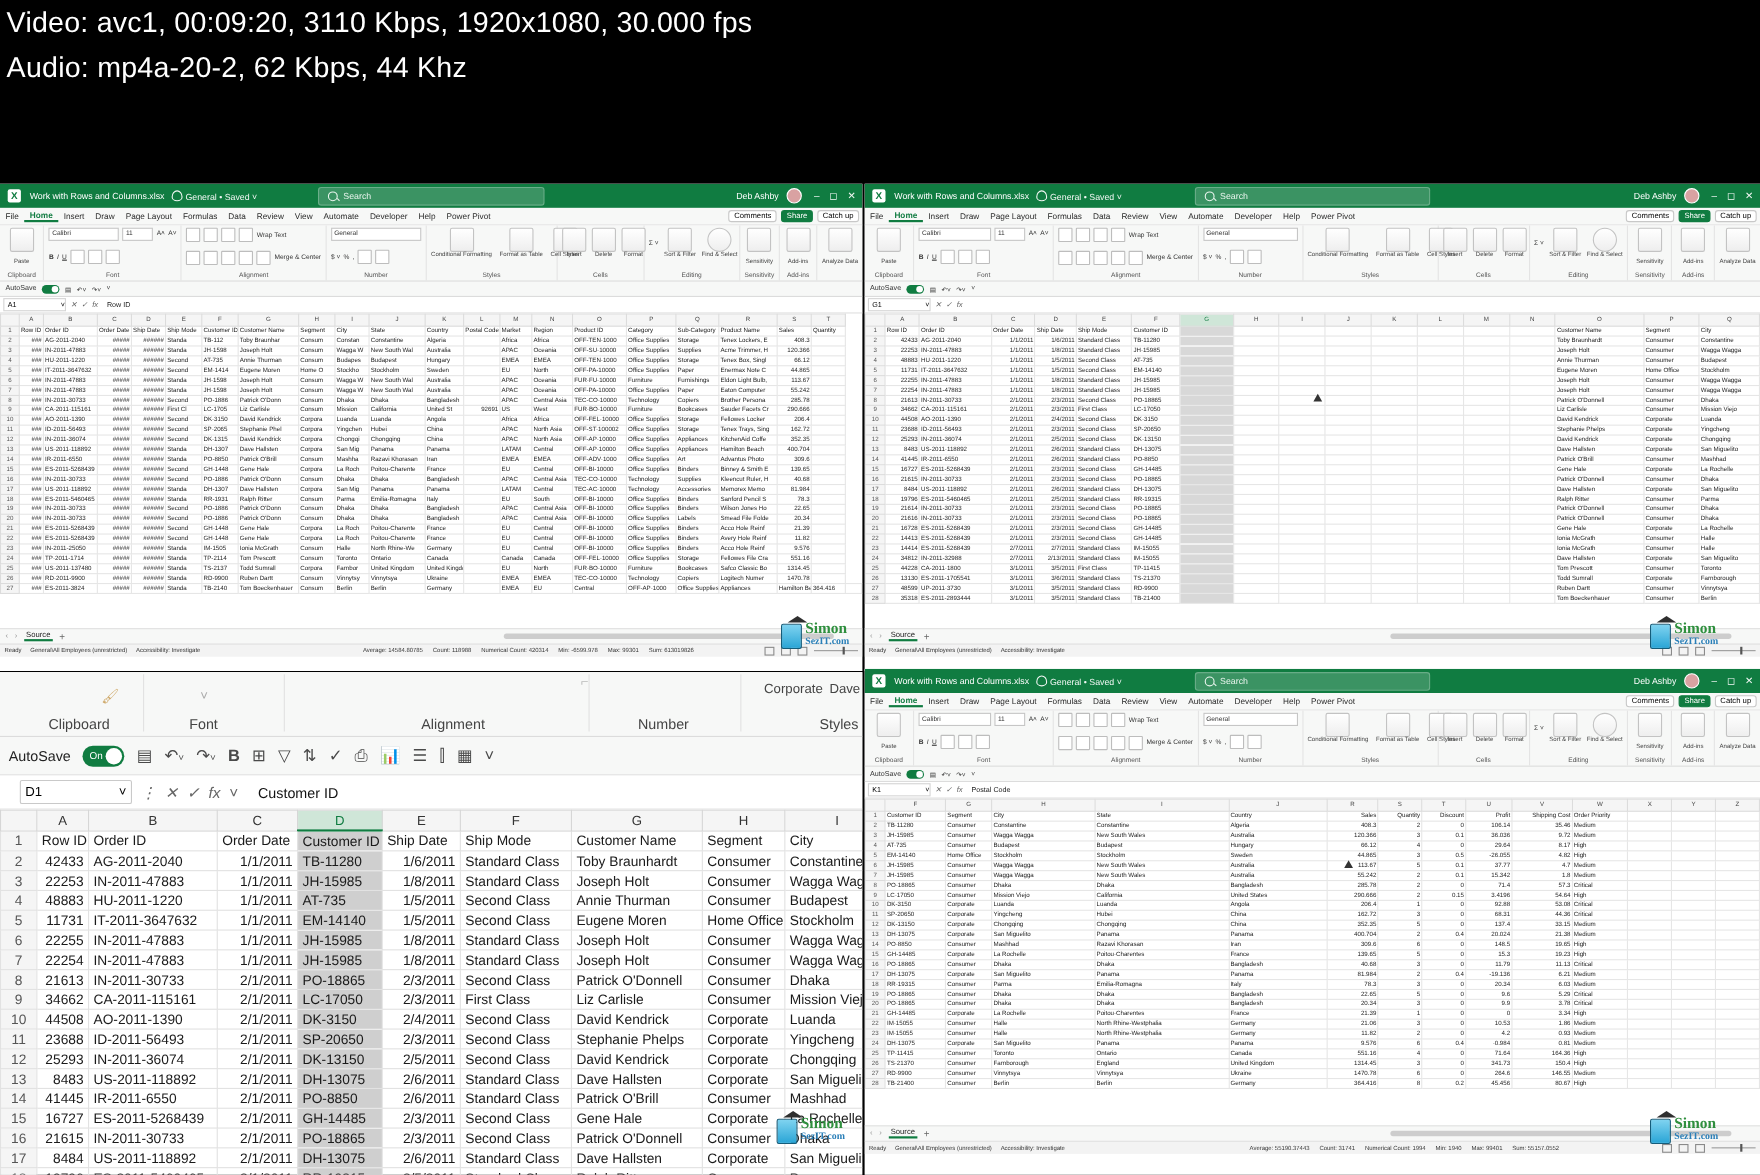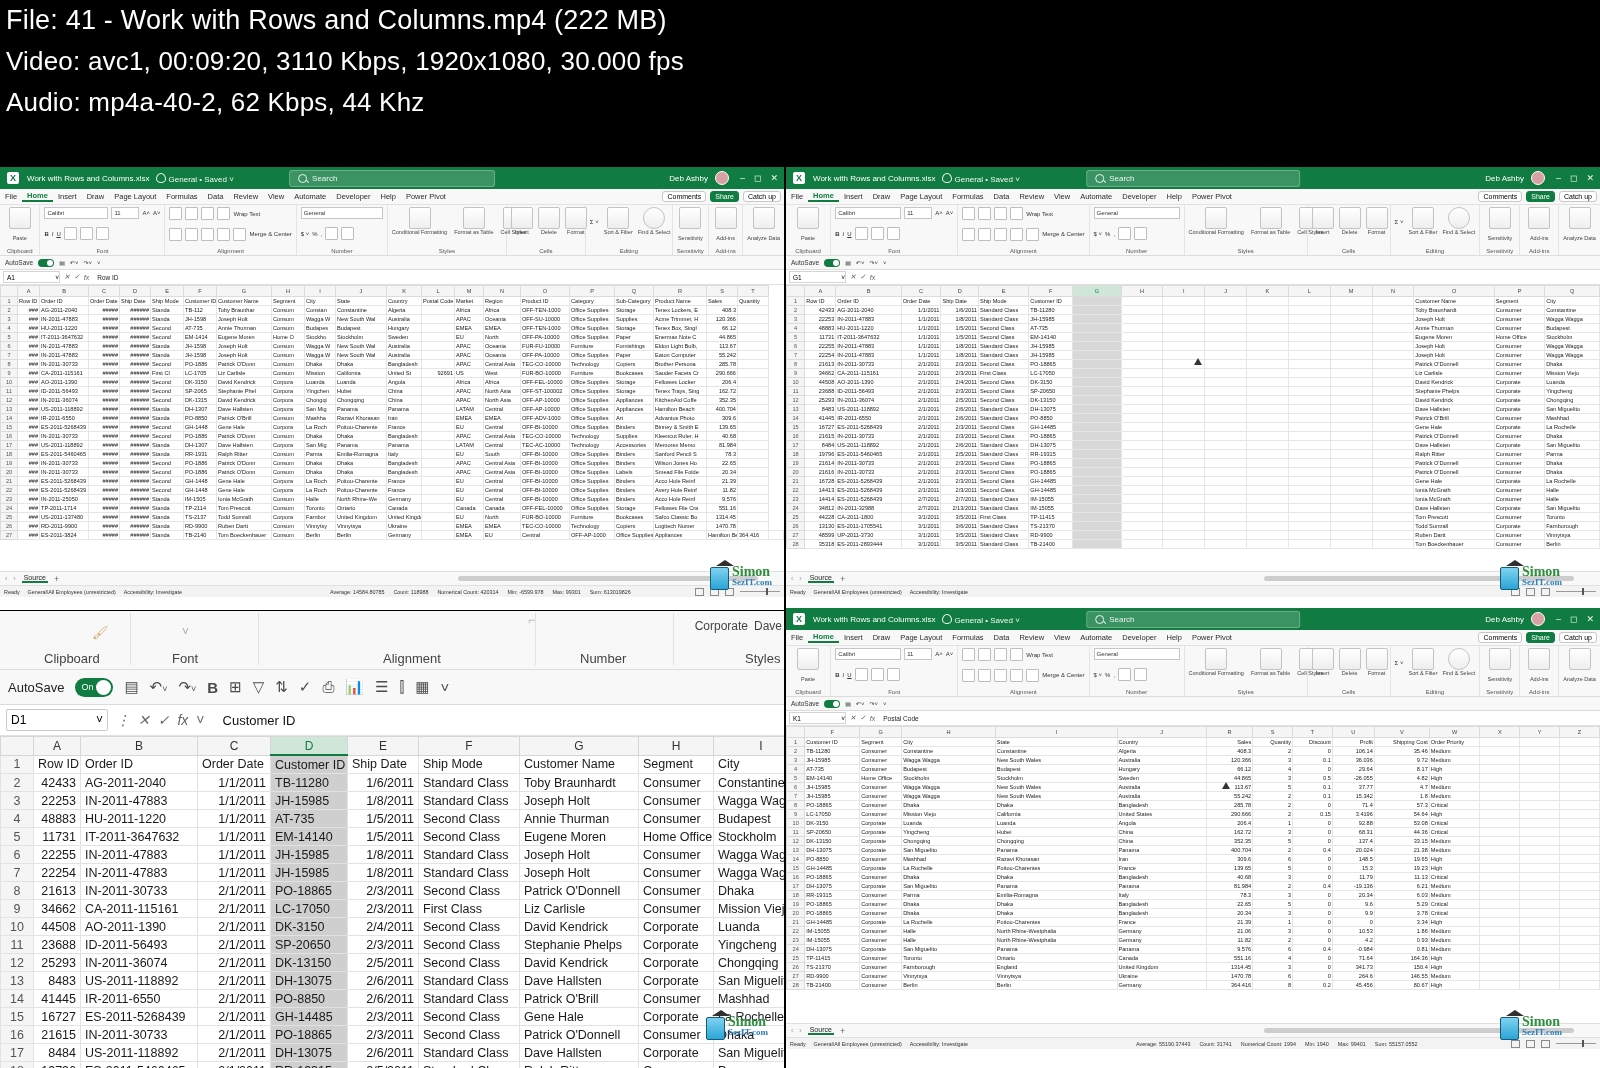--- a/index.html
+++ b/index.html
@@ -88,38 +88,37 @@
   
   .zbig .zrib{height:58px;background:#f7f8f7;border-bottom:1px solid #dcdcdc;position:relative;}
   .zbig .zlabel{position:absolute;bottom:3px;font-size:13px;color:#444;}
   .zbig .zdiv{position:absolute;bottom:4px;width:1px;height:52px;background:#e2e2e2;}
   .zbig .zqat{height:34px;border-bottom:1px solid #dcdcdc;display:flex;align-items:center;gap:11px;padding-left:8px;background:#f7f8f7;}
   .zbig .zqat .lab{font-size:13px;color:#222;}
   .ztoggle{width:38px;height:19px;border-radius:11px;background:#107c41;position:relative;flex:none;display:flex;align-items:center;}
   .ztoggle span{font-size:9px;color:#fff;margin-left:6px;}
   .ztoggle:after{content:"";position:absolute;right:2px;top:2px;width:15px;height:15px;border-radius:50%;background:#fff;}
   .zicon{font-size:15px;color:#4a4a4a;}
-  .zbig .zfbar{height:30px;display:flex;align-items:center;gap:8px;padding-left:6px;border-bottom:1px solid #e3e3e3;background:#fff;}
+  .zbig .zfbar{height:30px;display:flex;align-items:center;gap:8px;padding-left:18px;border-bottom:1px solid #e3e3e3;background:#fff;}
   .zbig .znamebox{width:92px;height:20px;border:1px solid #c9c9c9;border-radius:2px;font-size:12px;display:flex;align-items:center;justify-content:space-between;padding:0 4px;}
   .zbig .zfx{font-size:14px;font-style:italic;color:#666;}
   .zbig .zfval{font-size:13px;color:#111;margin-left:10px;}
   .bgrid{width:100%;border-collapse:collapse;table-layout:fixed;font-size:12.5px;color:#1a1a1a;}
   .bgrid th{background:#f5f5f5;border:1px solid #d6d6d6;font-weight:normal;color:#333;height:15px;font-size:12px;}
   .bgrid td{border:1px solid #e2e2e2;height:17px;padding:0 4px;white-space:nowrap;overflow:hidden;}
   .bgrid td.rh{background:#f5f5f5;color:#555;text-align:center;width:30px;}
   .bgrid td.selcol{background:#cfcfcf;}
   .bgrid th.selhdr{background:#cfe6d8;color:#107c41;border-bottom:2px solid #107c41;}
 </style>
 </head>
 <body>
 
 <div id="hdr">
-  <div class="line l1">File: 41 - Work with Rows and Columns.mp4 (222 MB)</div>
   <div class="line">Video: avc1, 00:09:20, 3110 Kbps, 1920x1080, 30.000 fps</div>
-  <div class="line">Audio: mp4a-40-2, 62 Kbps, 44 Khz</div>
+  <div class="line">Audio: mp4a-20-2, 62 Kbps, 44 Khz</div>
 </div>
 
 <div class="xl" id="xl-tl" style="left:0;top:167px;width:784px;height:443px;">
   <div class="titlebar">
     <div class="tb-appicon"></div>
     <div class="tb-name">Work with Rows and Columns.xlsx</div>
     <div class="tb-auto"><span class="tb-cloud"></span><span>General • Saved</span> ˅</div>
     <div class="tb-search">
         <span class="mag"></span>
         <span>Search</span>

